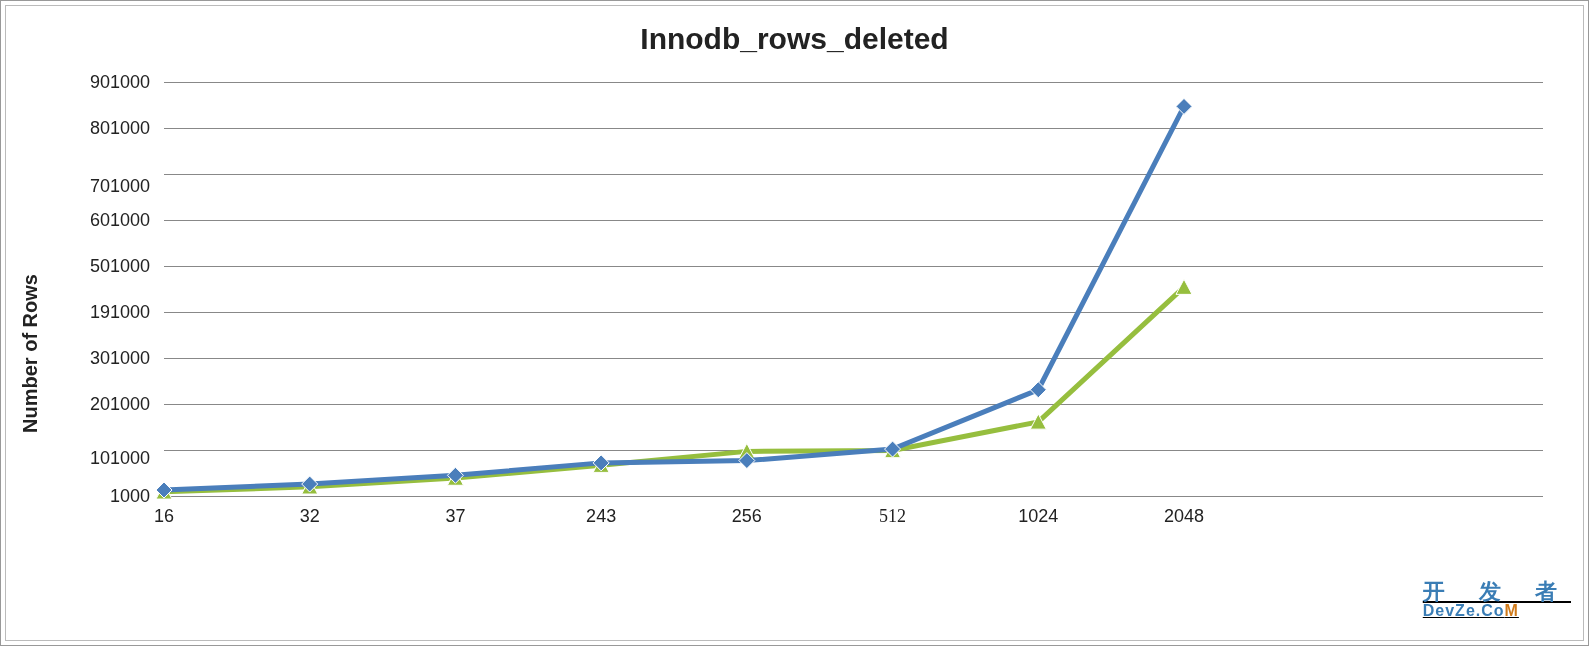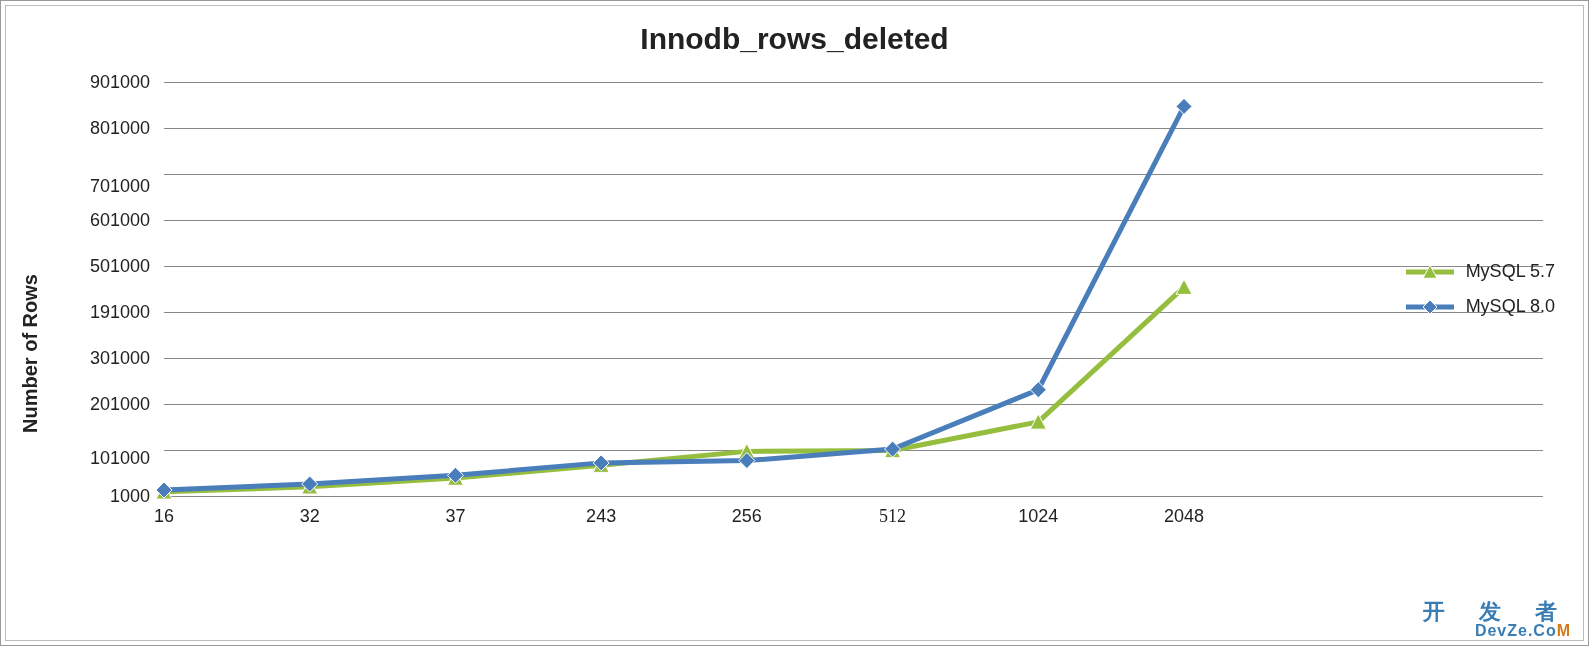--- a/index.html
+++ b/index.html
@@ -11,21 +11,21 @@
   .ylab{display:flex;align-items:center;justify-content:center;width:48px;}
   .ylab span{transform:rotate(-90deg);white-space:nowrap;font-weight:bold;font-size:20px;color:#222;}
   .plotwrap{flex:1;position:relative;margin:10px 30px 6px 10px;}
   .yt{position:absolute;text-align:right;width:86px;font-size:18px;color:#222;transform:translateY(-50%);}
   .xgrid{position:absolute;border-bottom:1px solid #888;left:0;right:0;height:0;}
   .xlbl{position:absolute;transform:translateX(-50%);font-size:18px;color:#222;}
   .legend{position:absolute;right:28px;top:255px;}
   .legend-item{display:flex;align-items:center;gap:10px;font-size:18px;color:#222;margin-bottom:14px;}
   .legend-item svg{width:52px;height:20px;}
   .xlab{text-align:center;font-weight:bold;font-size:20px;color:#222;padding:2px 0 18px;}
-  .watermark{position:absolute;right:12px;bottom:0;text-align:right;line-height:1.05;}
+  .watermark{position:absolute;right:12px;bottom:20px;line-height:1.05;text-decoration:underline;}
   .watermark .cn{color:#3a7db5;font-size:22px;letter-spacing:14px;font-weight:bold;}
   .watermark .en{color:#3a7db5;font-size:16px;letter-spacing:1px;font-weight:bold;}
   .watermark .en .m{color:#d07a1a;}
 </style>
 </head>
 <body>
 
 <div class="frame">
   <div class="inner">
     <div class="title">Innodb_rows_deleted</div>
@@ -77,36 +77,20 @@
             <polygon points="100,406.02 108,414.02 100,422.02 92,414.02" fill="#4a7ebb" stroke="#fff" stroke-width="1"></polygon>
             <polygon points="245.71428571428572,400.04 253.71428571428572,408.04 245.71428571428572,416.04 237.71428571428572,408.04" fill="#4a7ebb" stroke="#fff" stroke-width="1"></polygon>
             <polygon points="391.42857142857144,391.3 399.42857142857144,399.3 391.42857142857144,407.3 383.42857142857144,399.3" fill="#4a7ebb" stroke="#fff" stroke-width="1"></polygon>
             <polygon points="537.1428571428571,378.88 545.1428571428571,386.88 537.1428571428571,394.88 529.1428571428571,386.88" fill="#4a7ebb" stroke="#fff" stroke-width="1"></polygon>
             <polygon points="682.8571428571429,376.58 690.8571428571429,384.58 682.8571428571429,392.58 674.8571428571429,384.58" fill="#4a7ebb" stroke="#fff" stroke-width="1"></polygon>
             <polygon points="828.5714285714287,365.08 836.5714285714287,373.08 828.5714285714287,381.08 820.5714285714287,373.08" fill="#4a7ebb" stroke="#fff" stroke-width="1"></polygon>
             <polygon points="974.2857142857143,305.74 982.2857142857143,313.74 974.2857142857143,321.74 966.2857142857143,313.74" fill="#4a7ebb" stroke="#fff" stroke-width="1"></polygon>
             <polygon points="1120,22.379999999999995 1128,30.379999999999995 1120,38.379999999999995 1112,30.379999999999995" fill="#4a7ebb" stroke="#fff" stroke-width="1"></polygon>
           </svg>
         </div>
-      <div class="legend" id="legend">
-          <div class="legend-item">
-            <svg viewBox="0 0 52 20">
-              <line x1="2" x2="50" y1="10" y2="10" stroke="#96be3e" stroke-width="5"></line>
-              <polygon points="26,3 33,16.3 19,16.3" fill="#96be3e" stroke="#fff" stroke-width="1"></polygon>
-            </svg>
-            <span>MySQL 5.7</span>
-          </div>
-          <div class="legend-item">
-            <svg viewBox="0 0 52 20">
-              <line x1="2" x2="50" y1="10" y2="10" stroke="#4a7ebb" stroke-width="5"></line>
-              <polygon points="26,3 33,10 26,17 19,10" fill="#4a7ebb" stroke="#fff" stroke-width="1"></polygon>
-            </svg>
-            <span>MySQL 8.0</span>
-          </div>
-        </div>
     </div>
 
 
     <div class="watermark">
       <div class="cn">开 发 者</div>
       <div class="en">
         <span>DevZe.Co</span><span class="m">M</span>
       </div>
     </div>
   </div>

